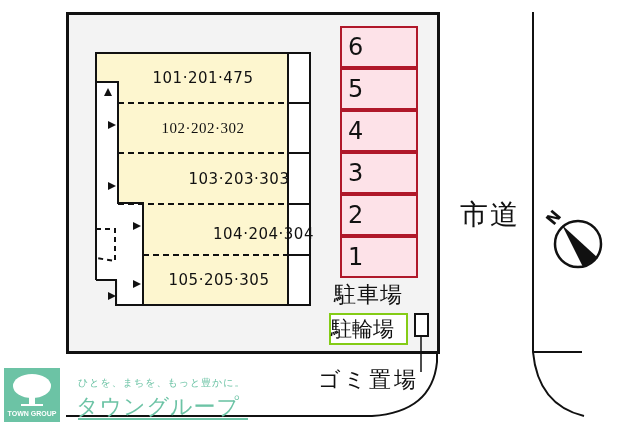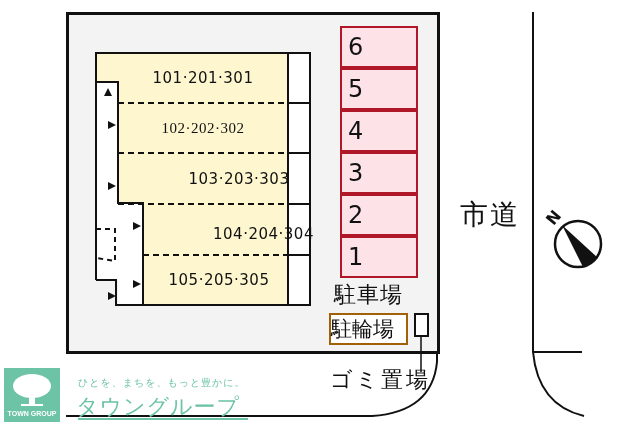--- a/index.html
+++ b/index.html
@@ -58,21 +58,21 @@
   <line x1="533" y1="352" x2="582" y2="352" stroke="#111" stroke-width="2"></line>
   <path d="M 533 352 Q 538 405 584 416" fill="none" stroke="#111" stroke-width="2"></path>
 
   <g>
     <circle cx="578" cy="244" r="23" fill="#ffffff" stroke="#111" stroke-width="2.5"></circle>
     <polygon points="562,225 598,258 583,267" fill="#111"></polygon>
   </g>
 </svg>
 
 <div class="abs" style="left:118px;top:53px;width:170px;height:50px;">
-  <div class="unit" style="top:0;height:50px;">101·201·301</div>
+  <div class="unit" style="top:0;height:50px;">101·201·475</div>
 </div>
 <div class="abs" style="left:118px;top:103px;width:170px;height:50px;">
   <div class="unit" style="top:0;height:50px;font-family:Liberation Serif, serif;">102·202·302</div>
 </div>
 <div class="abs" style="left:118px;top:153px;width:170px;height:51px;">
   <div class="unit" style="top:0;height:51px;padding-left:36px;">103·203·303</div>
 </div>
 <div class="abs" style="left:143px;top:204px;width:145px;height:51px;">
   <div class="unit" style="top:4px;height:51px;margin-left:48px;">104·204·304</div>
 </div>
@@ -93,22 +93,22 @@
     <span>3</span>
   </div>
 <div class="park" style="top:194px;">
     <span>2</span>
   </div>
 <div class="park" style="top:236px;">
     <span>1</span>
   </div>
 
 <div class="abs label-jp" style="left:334px;top:280px;">駐車場</div>
-<div class="abs label-jp" style="left:329px;top:313px;width:75px;height:28px;border:2px solid #a16207;background:#fff;line-height:28px;font-size:21px;letter-spacing:0;">駐輪場</div>
-<div class="abs label-jp" style="left:318px;top:365px;font-size:22px;letter-spacing:3px;margin-left:12px;">ゴミ置場</div>
+<div class="abs label-jp" style="left:329px;top:313px;width:75px;height:28px;border:2px solid #84cc16;background:#fff;line-height:28px;font-size:21px;letter-spacing:0;">駐輪場</div>
+<div class="abs label-jp" style="left:318px;top:365px;font-size:22px;letter-spacing:3px;">ゴミ置場</div>
 <div class="abs label-jp" style="left:460px;top:196px;font-size:28px;letter-spacing:2px;">市道</div>
 <div class="abs" style="left:547px;top:208px;font-size:16px;font-weight:bold;transform:rotate(-50deg);color:#111;">N</div>
 
 <div class="abs" style="left:4px;top:368px;width:56px;height:54px;background:#6cc3a5;">
   <svg width="56" height="54" viewBox="0 0 56 54">
     <ellipse cx="28" cy="18" rx="19" ry="12" fill="#ffffff"></ellipse>
     <rect x="25" y="22" width="6" height="16" fill="#ffffff"></rect>
     <rect x="17" y="36" width="22" height="2" fill="#ffffff"></rect>
   </svg>
   <div class="abs" style="left:0;top:42px;width:56px;text-align:center;font-size:7px;font-weight:bold;color:#ffffff;font-family:'Liberation Sans',sans-serif;">TOWN GROUP</div>

